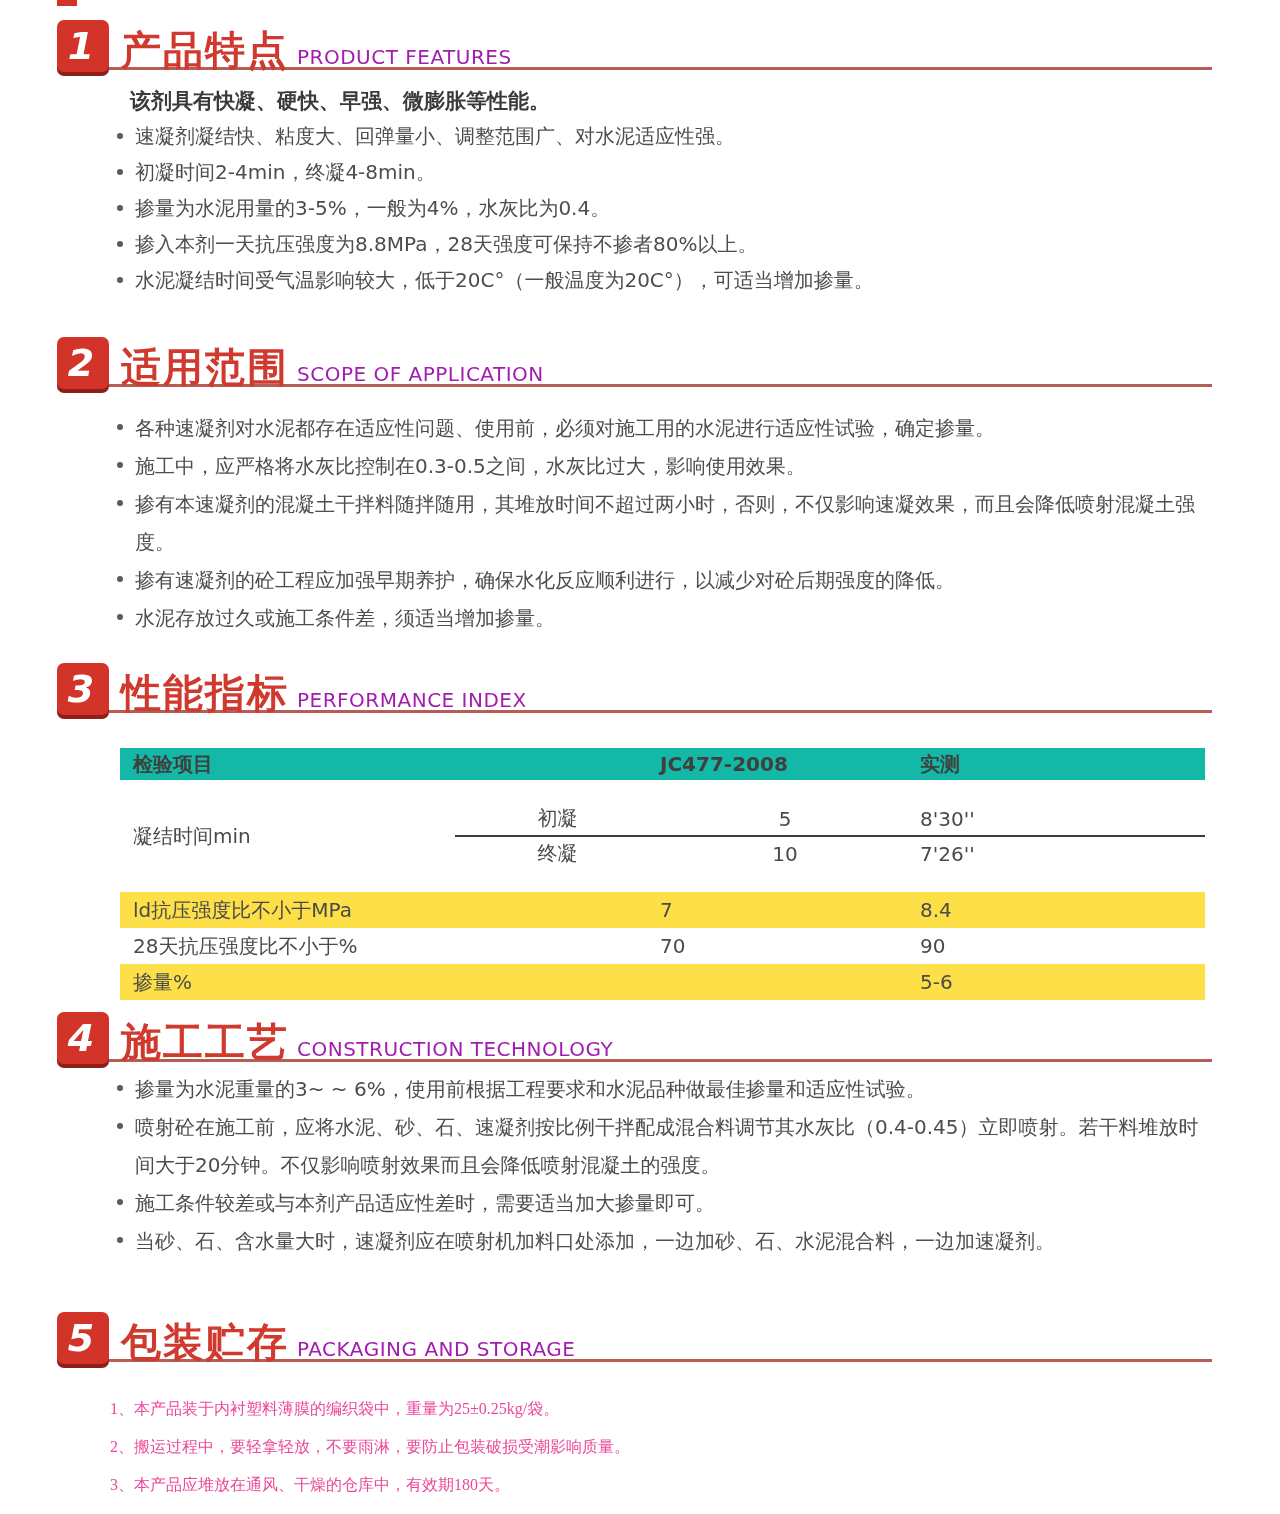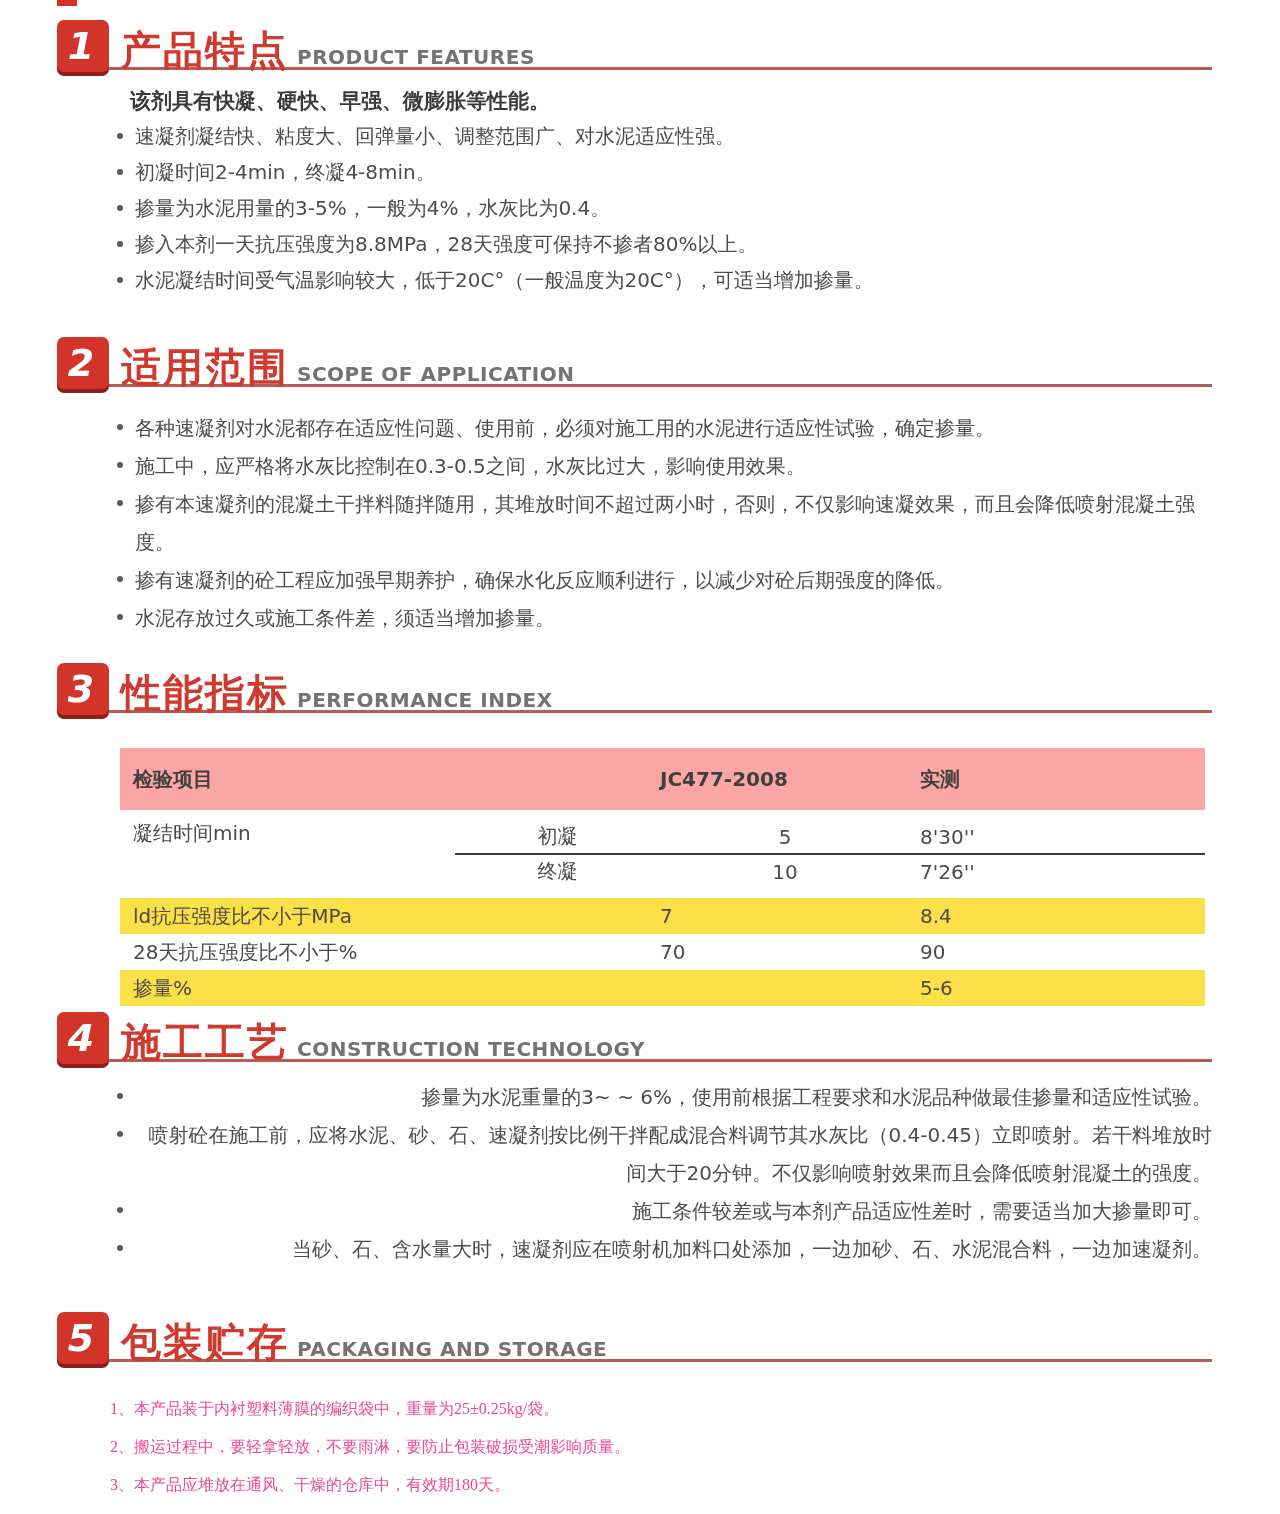--- a/index.html
+++ b/index.html
@@ -16,43 +16,43 @@
     position:absolute;left:0;top:0;width:52px;height:52px;background:#d2342a;
     border-radius:7px;box-shadow:0 4px 0 #8e1f18;z-index:2;
     display:flex;align-items:center;justify-content:center;
   }
   .badge span{
     color:#ffffff;font-size:38px;font-weight:bold;font-style:italic;line-height:1;
     transform:translateX(-2px);
   }
   .head-inner{position:absolute;left:64px;bottom:8px;display:flex;align-items:baseline;gap:8px;white-space:nowrap;}
   .zh-title{font-size:40px;font-weight:bold;color:#d0392e;letter-spacing:2px;line-height:1;}
-  .en-title{font-size:20px;font-weight:bold;color:#737373;letter-spacing:0.5px;line-height:1;}
+  .en-title{font-size:20px;font-weight:normal;color:#a21caf;letter-spacing:0.5px;line-height:1;}
   .intro{margin:10px 0 0 73px;font-size:21px;line-height:26px;font-weight:bold;color:#3a3a3a;}
   ul.bullets{list-style:none;margin:0;padding:0;margin-left:60px;}
   ul.bullets li{
     position:relative;padding-left:18px;font-size:20px;line-height:36px;color:#4d4d4d;
   }
   .s2 ul.bullets li,.s4 ul.bullets li{line-height:38px;}
   ul.bullets li::before{
     content:"";position:absolute;left:0;top:15px;width:6px;height:6px;border-radius:50%;background:#5a5a5a;
   }
   .s1 ul.bullets{margin-top:4px;}
   .s2 ul.bullets{margin-top:14px;}
-  .s4 ul.bullets{margin-top:8px;text-align:right;}
+  .s4 ul.bullets{}
   
   .ptable{margin:27px 0 0 63px;width:1085px;font-size:20px;color:#4a4a4a;}
   .trow{display:grid;grid-template-columns:335px 205px 250px 1fr;align-items:center;}
-  .trow.thead{height:62px;background:#fca5a5;font-weight:bold;color:#3f3f3f;}
+  .trow.thead{height:32px;background:#14b8a6;font-weight:bold;color:#3f3f3f;}
   .trow.gray{background:#fde047;}
   .trow.h36{height:36px;}
   .cell.c1{padding-left:13px;}
   .cell.c3{}
   .cell.c4{padding-left:10px;}
-  .trow-double{display:flex;align-items:flex-start;background:#ffffff;padding:10px 0;}
+  .trow-double{display:flex;align-items:center;background:#ffffff;padding:22px 0;}
   .trow-double .cell.item{width:335px;display:flex;align-items:center;padding-left:13px;box-sizing:border-box;}
   .subcol{flex:1;}
   .subrow{display:grid;grid-template-columns:205px 250px 1fr;align-items:center;height:33px;}
   .subrow .sc1{text-align:center;}
   .subrow .sc2{text-align:center;}
   .subrow .sc3{padding-left:10px;}
   .subdivider{height:2px;background:#3b3b3b;}
   
   ol.numbered{list-style:none;margin:20px 0 0 53px;padding:0;}
   ol.numbered li{font-size:16px;line-height:38px;color:#ec4899;font-family:Liberation Serif, serif;}

